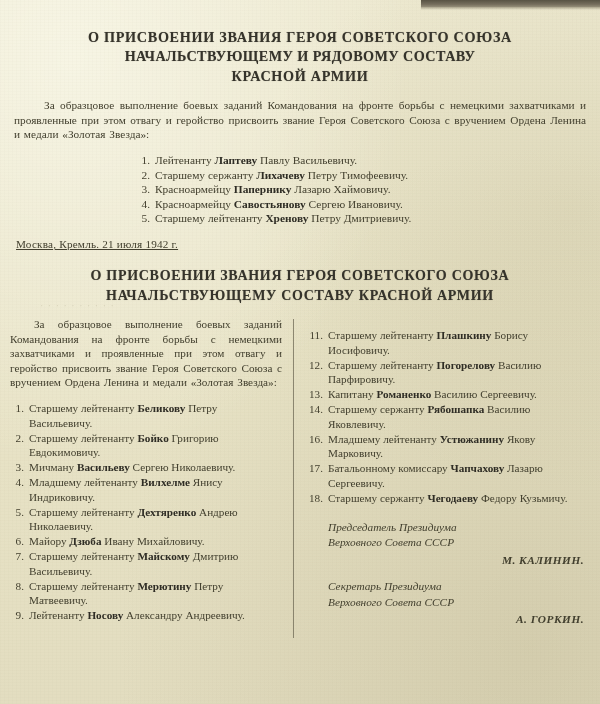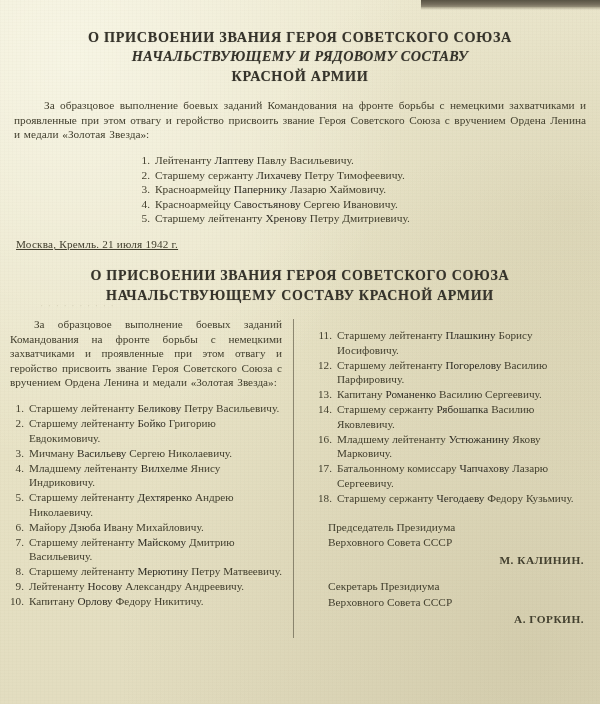--- a/index.html
+++ b/index.html
@@ -72,21 +72,21 @@
     font-weight: bold;
     font-size: 14.2px;
     letter-spacing: .7px;
     line-height: 19.5px;
     color: #35332b;
     text-shadow: 0 0 1px rgba(60,56,40,.35);
   }
   .title .tline { display: block; white-space: nowrap; }
 
   #decree-one .title { padding-top: 18px; }
-  #decree-one .title .tline:nth-child(2) { letter-spacing: .4px; font-style: italic; }
+  #decree-one .title .tline:nth-child(2) { letter-spacing: .4px; }
 
   .preamble {
     text-align: justify;
     font-size: 11.3px;
     line-height: 14.6px;
     text-indent: 30px;
     margin-top: 12px;
     padding: 0 4px;
     color: #43402f;
     word-spacing: 1px;
@@ -102,21 +102,21 @@
   .award-list li {
     display: flex;
     color: #43402f;
   }
   .award-list .num {
     flex: 0 0 auto;
     text-align: right;
     margin-right: 5px;
   }
   .award-list .txt { flex: 1 1 auto; }
-  .award-list b { font-weight: normal; color: #2f2d25; }
+  .award-list b { font-weight: bold; color: #2f2d25; }
 
   
   #decree-one .award-list {
     width: 330px;
     margin-left: 126px;
   }
   #decree-one .award-list .num { width: 14px; }
 
   .sign-block {
     margin-top: 11px;
@@ -167,29 +167,30 @@
     padding: 0;
     font-size: 11.2px;
     line-height: 14.6px;
   }
   .col .award-list {
     margin-top: 11px;
     font-size: 11.2px;
     line-height: 14.5px;
   }
   .col-left .award-list .num { width: 14px; }
-  .col-right .award-list .num { width: 17px; margin-left: 9px; }
+  .col-right .award-list .num { width: 17px; }
   .col .award-list li { margin-bottom: .5px; }
 
   .sign-block-right {
     margin-top: 15px;
     font-size: 11.3px;
     line-height: 15.4px;
     color: #43402f;
     padding-left: 22px;
+    font-style: italic;
   }
   .sign-block-right .grp { margin-bottom: 11px; }
   .sign-block-right .nm {
     text-align: right;
     font-weight: bold;
     letter-spacing: .5px;
     padding-right: 6px;
     margin-top: 2px;
   }
 
@@ -294,24 +295,20 @@
               <span class="num">7.</span>
               <span class="txt"><span>Старшему лейтенанту </span><b>Майскому</b><span> Дмитрию Васильевичу.</span></span>
             </li>
             <li>
               <span class="num">8.</span>
               <span class="txt"><span>Старшему лейтенанту </span><b>Мерютину</b><span> Петру Матвеевичу.</span></span>
             </li>
             <li>
               <span class="num">9.</span>
               <span class="txt"><span>Лейтенанту </span><b>Носову</b><span> Александру Андреевичу.</span></span>
-            </li>
-            <li>
-              <span class="num">10.</span>
-              <span class="txt"><span>Капитану </span><b>Орлову</b><span> Федору Никитичу.</span></span>
             </li>
           </ol>
       </div>
 
       <div class="col-rule"></div>
 
       <div class="col col-right">
         <ol class="award-list" id="list-two-right">
             <li>
               <span class="num">11.</span>

